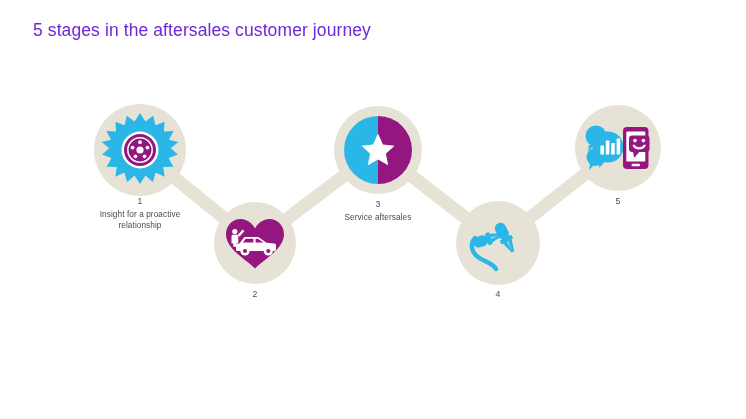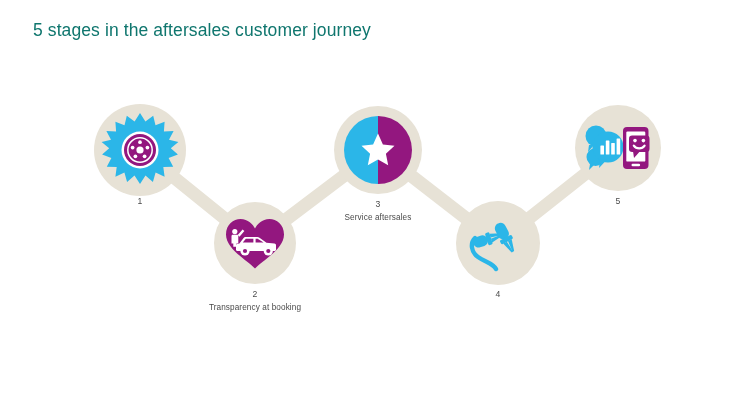--- a/index.html
+++ b/index.html
@@ -20,21 +20,21 @@
     inset: 0;
     width: 746px;
     height: 419px;
   }
   .title {
     position: absolute;
     left: 33px;
     top: 20px;
     font-size: 17.5px;
     letter-spacing: 0.1px;
-    color: #0f766e;
+    color: #6d28d9;
     white-space: nowrap;
     font-weight: 400;
   }
   .stage-label {
     position: absolute;
     text-align: center;
     color: #4a4a4a;
     font-size: 8.2px;
     line-height: 11.6px;
     letter-spacing: 0.1px;
@@ -215,24 +215,25 @@
         <circle cx="25.4" cy="-7.4" r="1.8" fill="#ffffff"></circle>
         <path d="M 15.8,-2.4 C 18.4,1.4 24,1.4 26.6,-2.4" fill="none" stroke="#ffffff" stroke-width="2.2" stroke-linecap="round"></path>
       </g>
     </g>
   </g>
 
 </svg>
 
 <div id="label-1" class="stage-label">
   <span class="stage-num">1</span>
+  <span class="stage-text">Insight for a proactive
+relationship</span>
 </div>
 <div id="label-2" class="stage-label">
   <span class="stage-num">2</span>
-  <span class="stage-text">Transparency at booking</span>
 </div>
 <div id="label-3" class="stage-label">
   <span class="stage-num">3</span>
   <span class="stage-text">Service aftersales</span>
 </div>
 <div id="label-4" class="stage-label">
   <span class="stage-num">4</span>
 </div>
 <div id="label-5" class="stage-label">
   <span class="stage-num">5</span>

